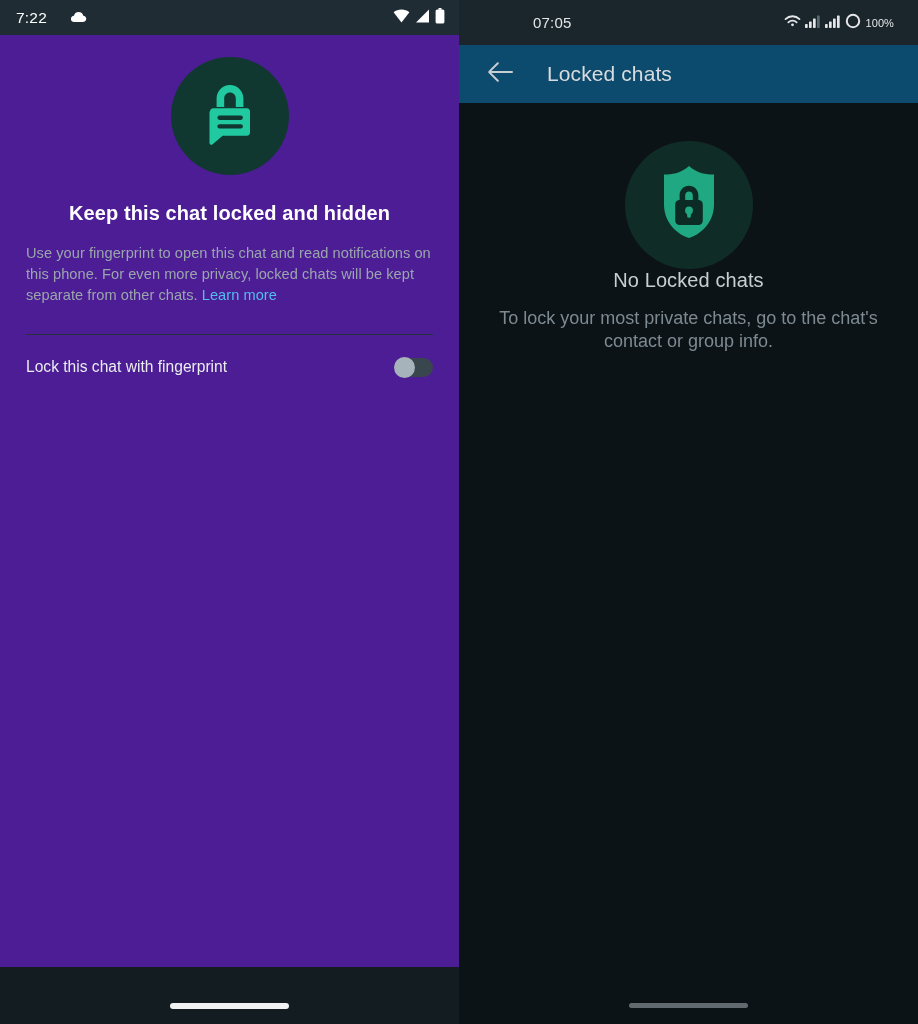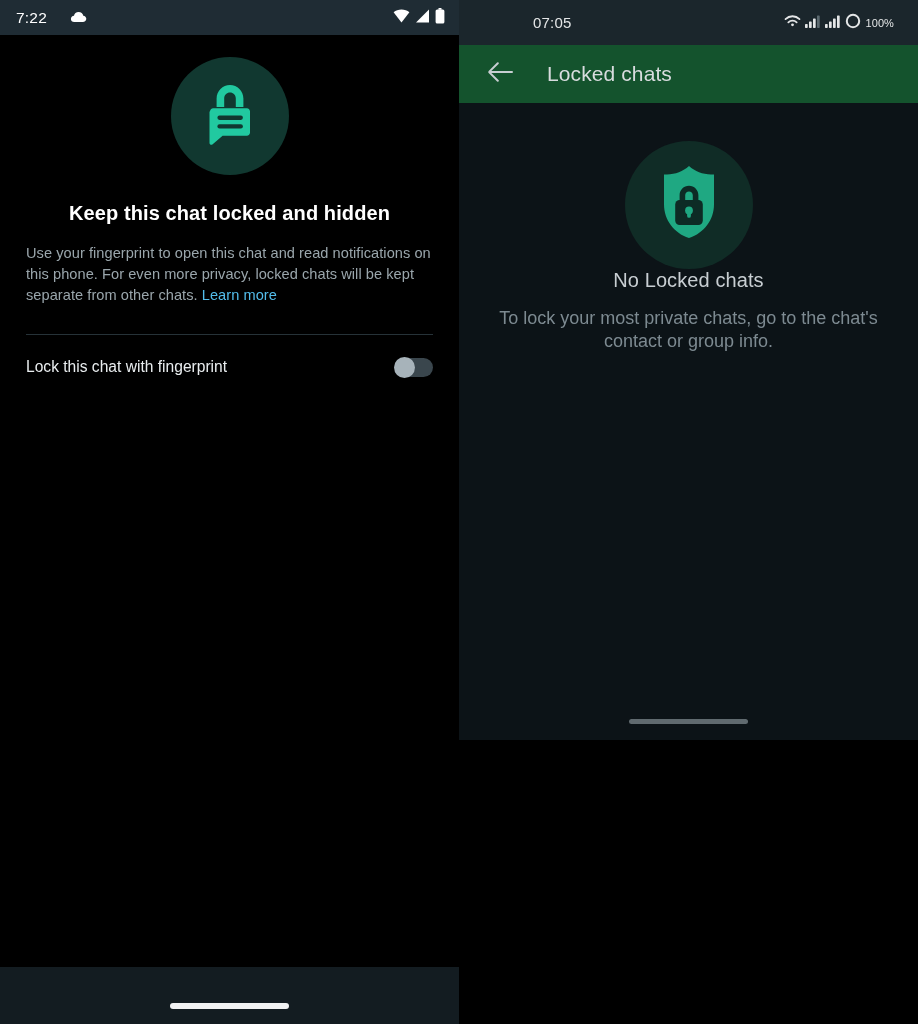--- a/index.html
+++ b/index.html
@@ -66,21 +66,21 @@
   .appbar-left .title {
     color: #e9edef;
     font-size: 21px;
     font-weight: bold;
     margin-left: 31px;
     letter-spacing: .1px;
   }
   .body-left {
     position: relative;
     height: calc(1024px - 92px);
-    background: #000000;
+    background: #4c1d95;
     z-index: 2;
   }
   .hero-left {
     display: flex;
     justify-content: center;
     padding-top: 22px;
   }
   .circle-left {
     width: 118px;
     height: 118px;
@@ -146,21 +146,21 @@
     width: 21px;
     height: 21px;
     border-radius: 50%;
     background: #a7b3ba;
   }
 
   
   .phone-right {
     position: relative;
     width: 459px;
-    height: 740px;
+    height: 1024px;
     background: #0c1317;
     overflow: hidden;
   }
   .statusbar-right {
     position: relative;
     height: 45px;
     background: #1b262c;
     display: flex;
     align-items: center;
     justify-content: space-between;
@@ -180,21 +180,21 @@
     gap: 4px;
   }
   .sb-right-pct {
     color: #e4e6e7;
     font-size: 11px;
     letter-spacing: .1px;
   }
   .appbar-right {
     position: relative;
     height: 58px;
-    background: #14532d;
+    background: #0c4a6e;
     display: flex;
     align-items: center;
     padding-left: 29px;
     box-sizing: border-box;
     z-index: 5;
   }
   .appbar-right .title {
     color: #d8dcde;
     font-size: 21px;
     margin-left: 34px;

